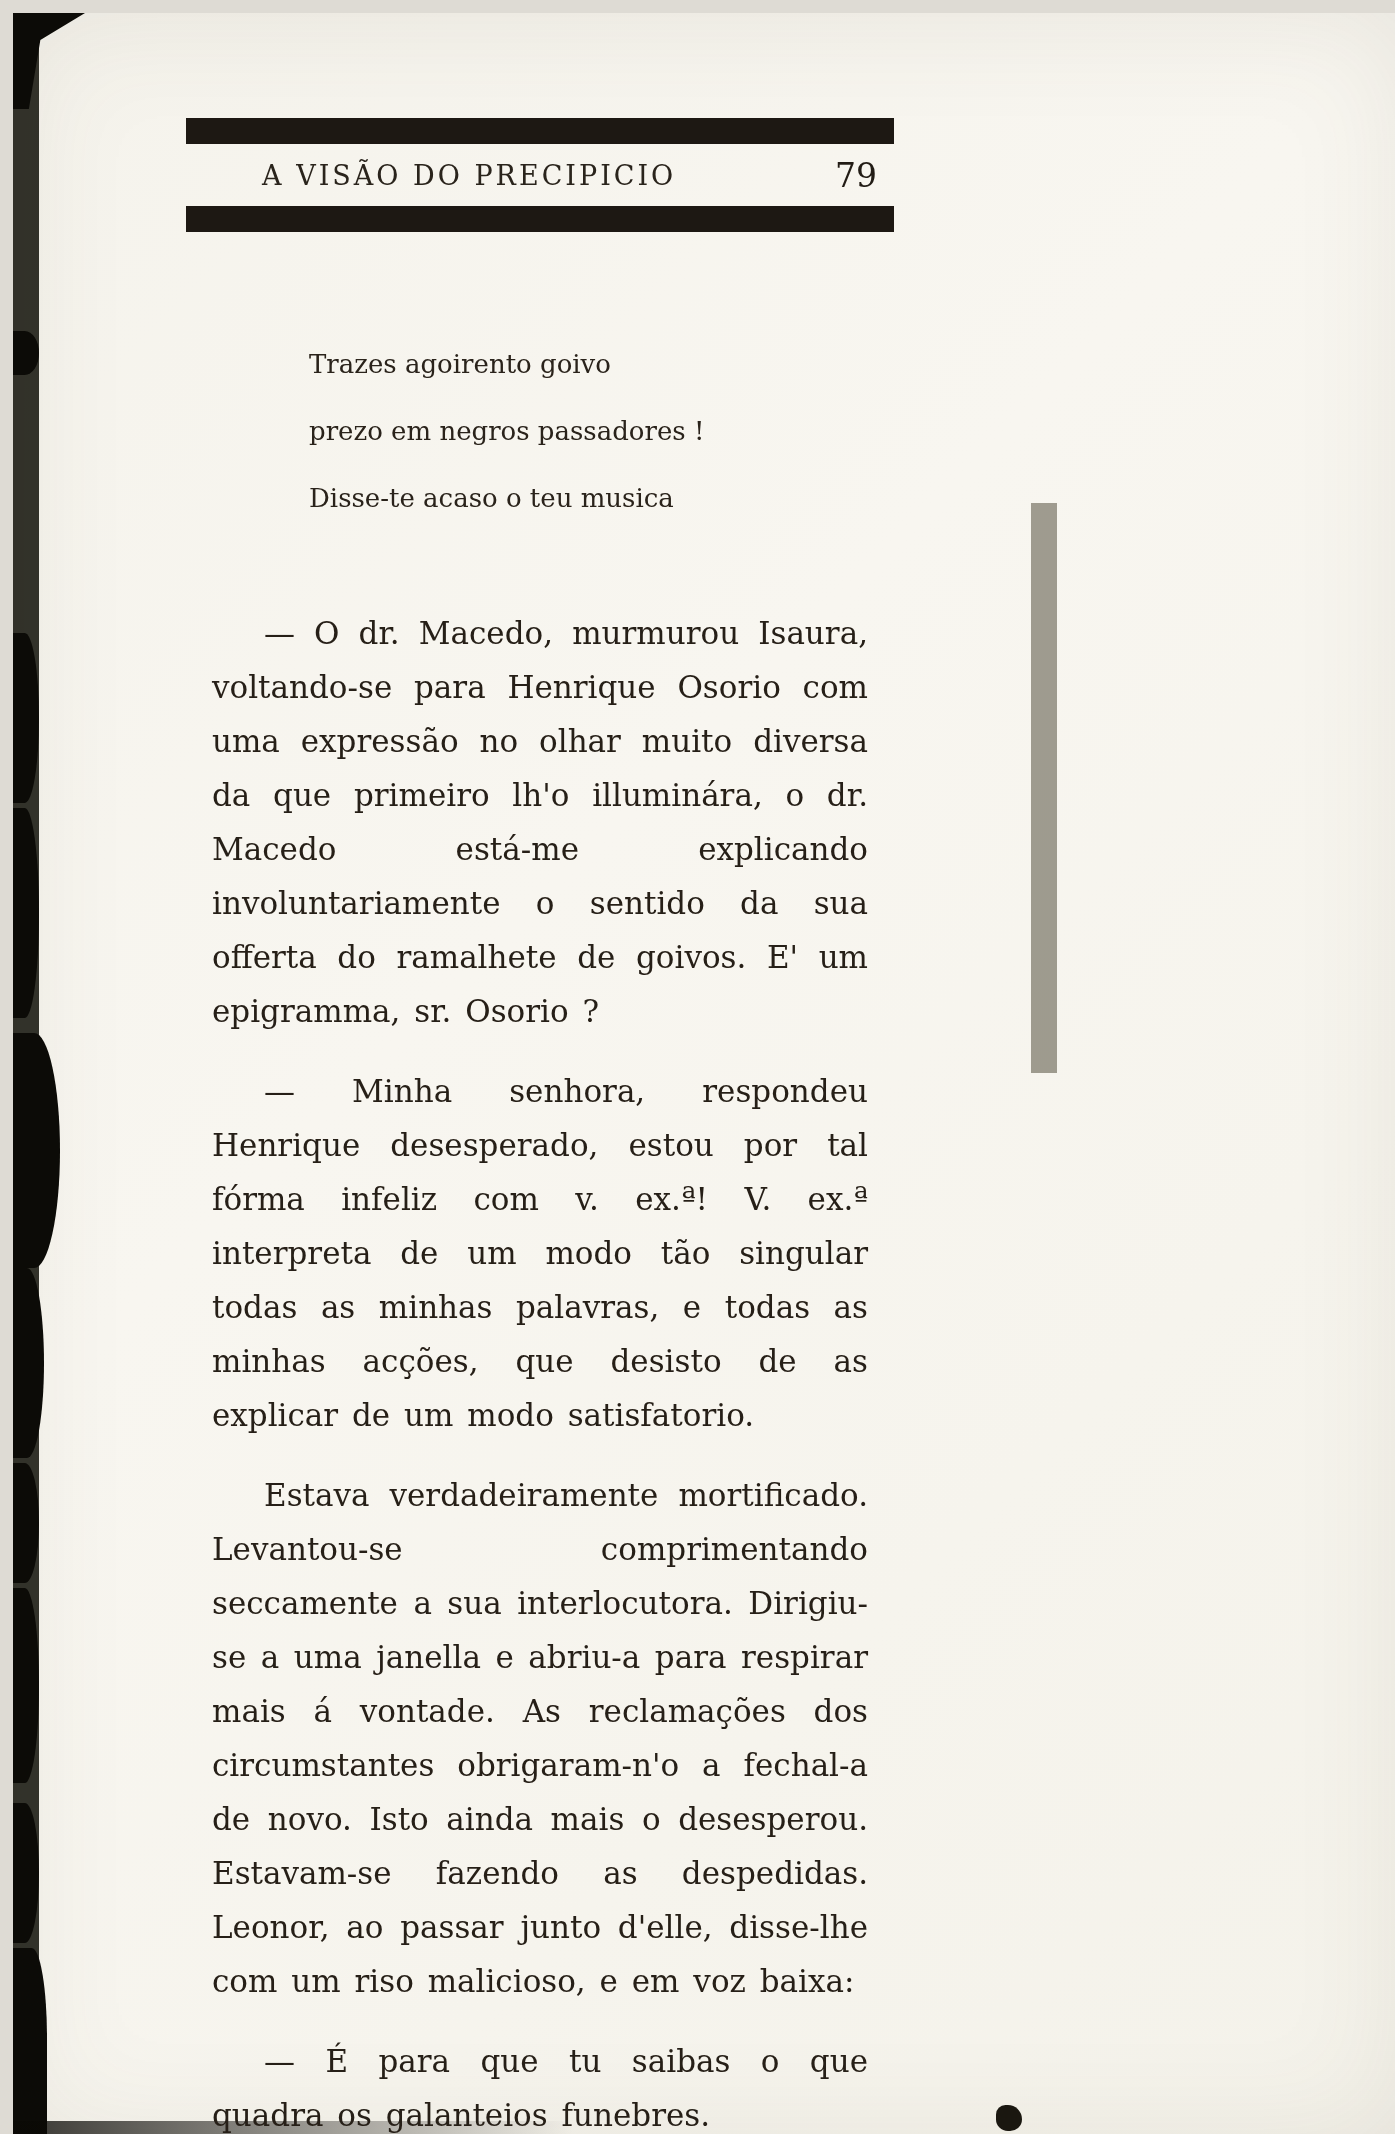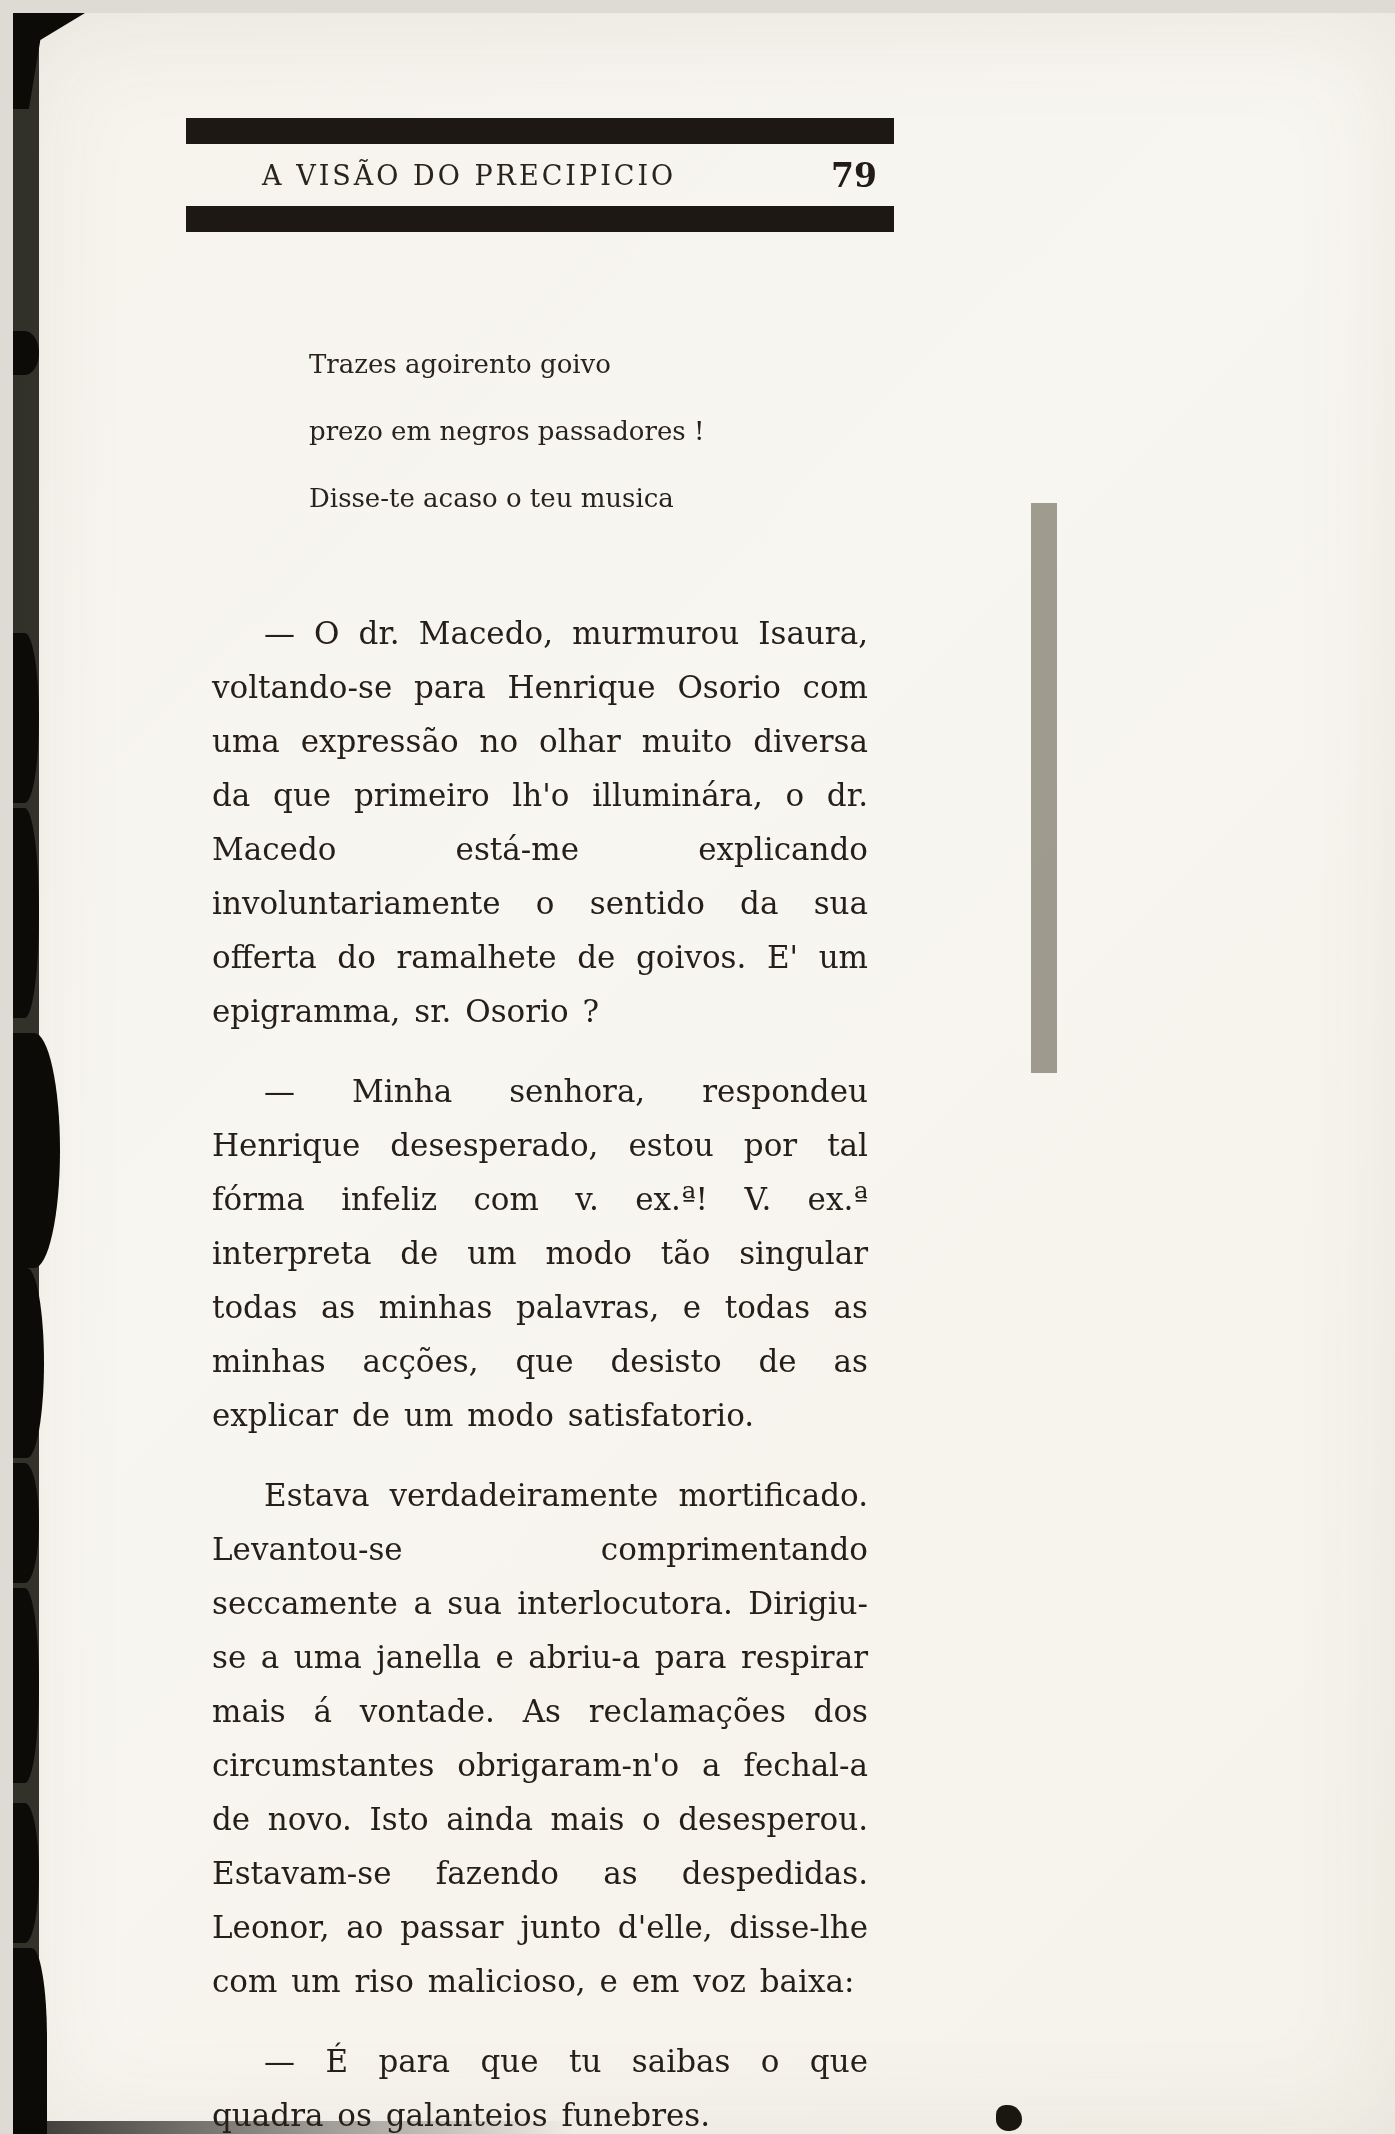--- a/index.html
+++ b/index.html
@@ -52,21 +52,21 @@
     position: relative; height: 62px;
     display: flex; align-items: center;
   }
   .running-title {
     position: absolute; left: 40%; transform: translateX(-50%);
     font-size: 27px; letter-spacing: 3px; color: #2a241c;
     white-space: nowrap;
   }
   .page-number {
     position: absolute; right: 4px;
-    font-size: 33px; font-weight: bold; color: #221c15;
+    font-size: 33px; font-weight: normal; color: #221c15;
   }
   .body-text { margin-top: 37px; }
   .body-text p {
     font-size: 31px; line-height: 54px;
     text-align: justify; text-indent: 52px;
     word-spacing: 4px;
     color: #261f17;
   }
   .body-text p.continuation { text-indent: 0; }
   .verse {

